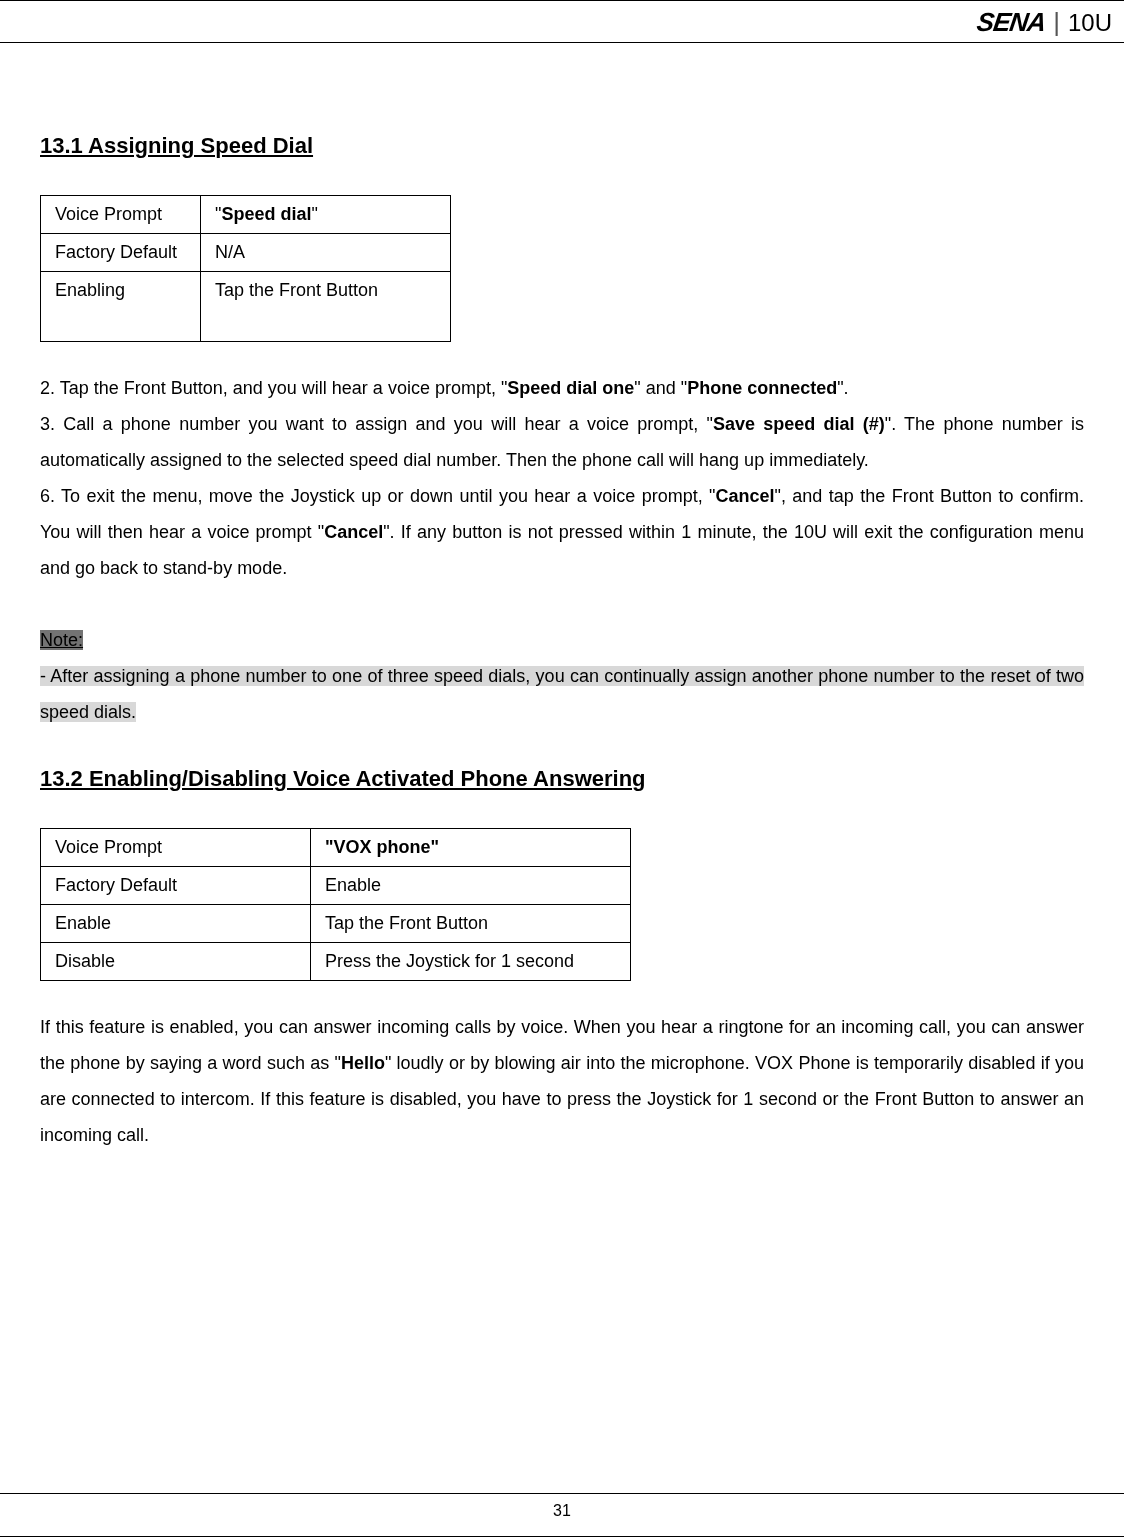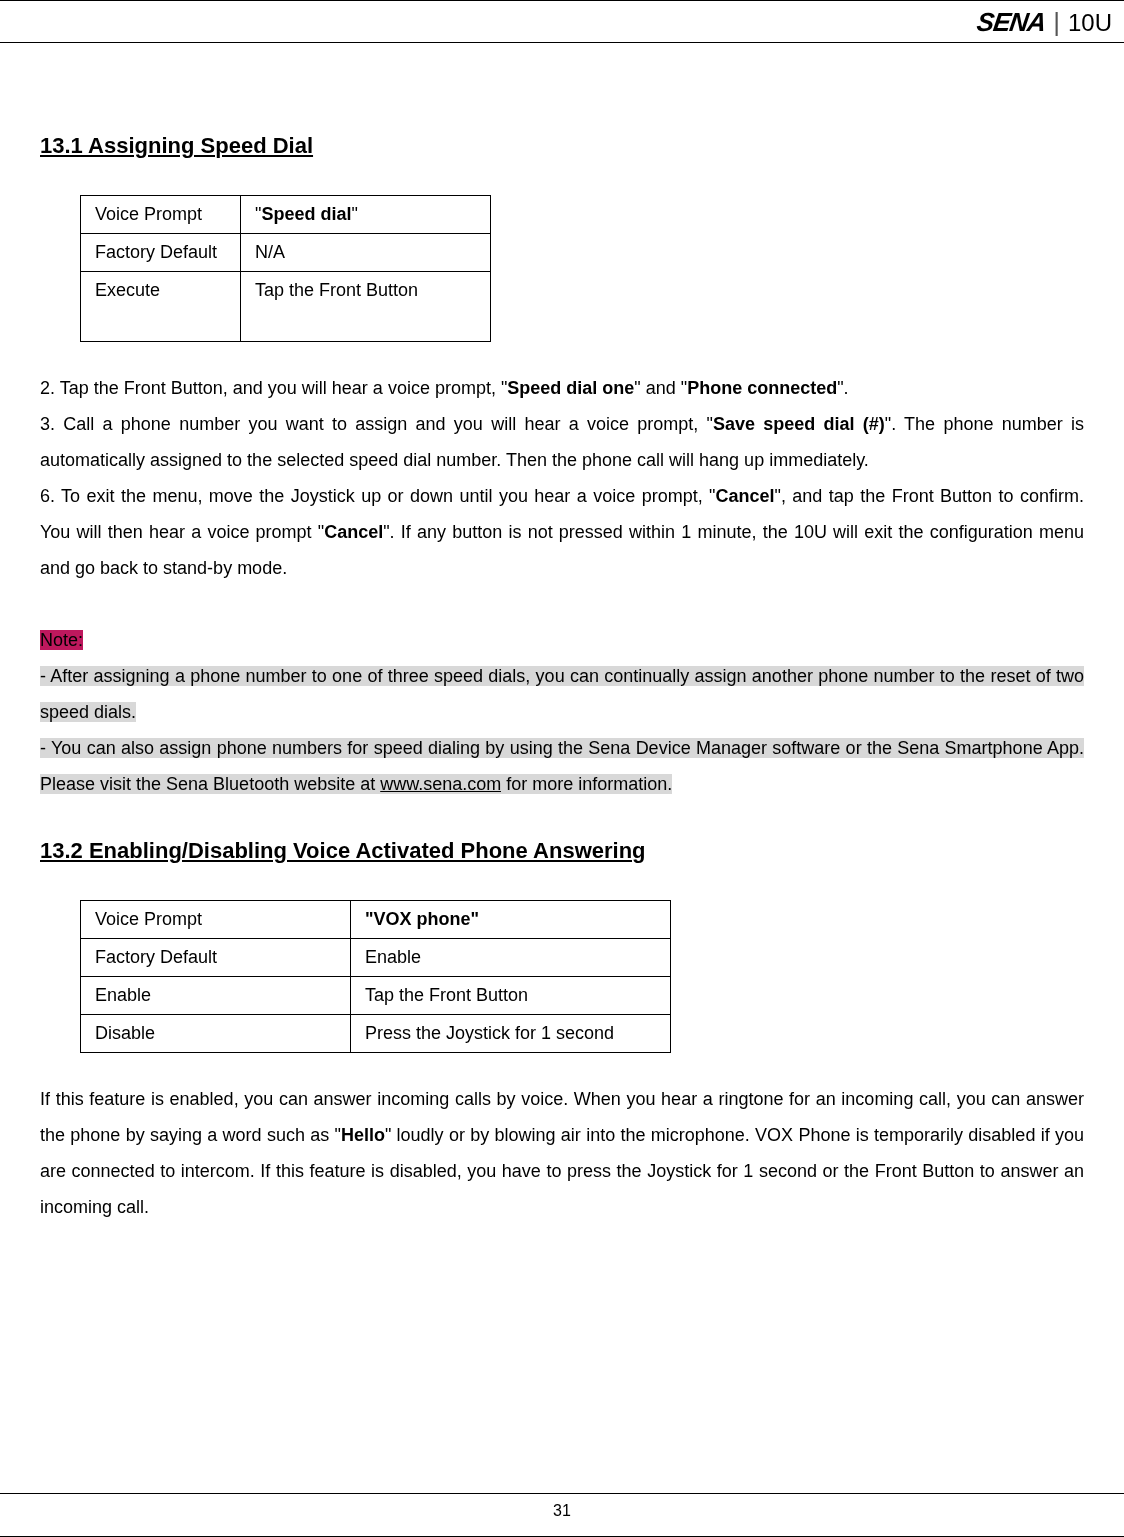--- a/index.html
+++ b/index.html
@@ -58,21 +58,20 @@
     .section-title {
       font-size: 22px;
       font-weight: bold;
       text-decoration: underline;
       margin-bottom: 36px;
       font-family: Verdana, Arial, sans-serif;
     }
     table {
       border-collapse: collapse;
       margin-bottom: 28px;
-      margin-left: 40px;
     }
     td {
       border: 1px solid #000;
       padding: 8px 14px;
       font-size: 18px;
       vertical-align: top;
     }
     .table1 td:first-child {
       width: 160px;
     }
@@ -102,21 +101,22 @@
       text-indent: -28px;
     }
     .note-block {
       margin-top: 36px;
       margin-bottom: 36px;
       font-size: 18px;
       line-height: 2.0;
       text-align: justify;
     }
     .note-block .note-title {
-      background: #be185d;
+      text-decoration: underline;
+      background: #737373;
       display: inline;
     }
     .note-block .hl {
       background: #d8d8d8;
     }
     .note-url {
       text-decoration: underline;
     }
     .section2 {
       margin-top: 6px;
@@ -158,36 +158,35 @@
       <tbody>
           <tr>
         <td>Voice Prompt</td>
         <td><span>"</span><b>Speed dial</b><span>"</span></td>
       </tr>
       <tr>
         <td>Factory Default</td>
         <td>N/A</td>
       </tr>
       <tr class="execute-row">
-        <td>Execute</td>
+        <td>Enabling</td>
         <td>Tap the Front Button</td>
       </tr>
     </tbody>
       </table>
 
     <div class="body-text">
       <p><span>2. Tap the Front Button, and you will hear a voice prompt, "</span><b>Speed dial one</b><span>" and "</span><b>Phone connected</b><span>".</span></p>
       <p><span>3. Call a phone number you want to assign and you will hear a voice prompt, "</span><b>Save speed dial (#)</b><span>". The phone number is automatically assigned to the selected speed dial number. Then the phone call will hang up immediately.</span></p>
       <p><span>6. To exit the menu, move the Joystick up or down until you hear a voice prompt, "</span><b>Cancel</b><span>", and tap the Front Button to confirm. You will then hear a voice prompt "</span><b>Cancel</b><span>". If any button is not pressed within 1 minute, the 10U will exit the configuration menu and go back to stand-by mode.</span></p>
     </div>
 
     <div class="note-block">
       <div><span class="note-title">Note:</span></div>
       <div><span class="hl">- After assigning a phone number to one of three speed dials, you can continually assign another phone number to the reset of two speed dials.</span></div>
-      <div><span class="hl">- You can also assign phone numbers for speed dialing by using the Sena Device Manager software or the Sena Smartphone App. Please visit the Sena Bluetooth website at </span><span class="hl note-url">www.sena.com</span><span class="hl"> for more information.</span></div>
     </div>
 
     <div class="section2">
       <div class="section-title">13.2 Enabling/Disabling Voice Activated Phone Answering</div>
 
       <table class="table2">
         <tbody>
             <tr>
           <td>Voice Prompt</td>
           <td><b>"VOX phone"</b></td>

